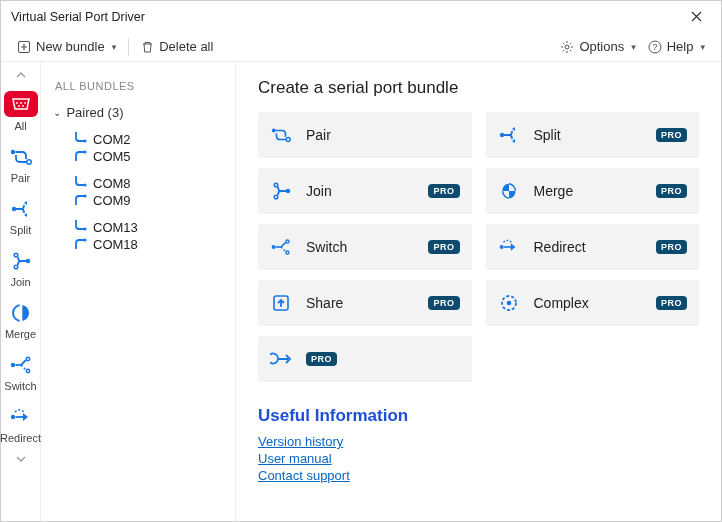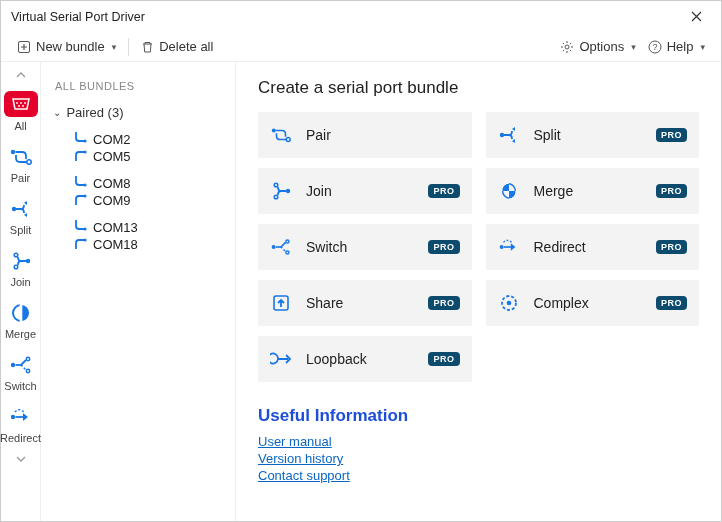--- a/index.html
+++ b/index.html
@@ -362,27 +362,26 @@
             <span class="clabel">Complex</span>
             <span class="pro">PRO</span>
           </div>
           <div class="card">
             <span class="cicon">
               <svg width="22" height="16" viewBox="0 0 22 16">
                 <path d="M18 8H8a5 5 0 1 1 0-1" fill="none" stroke="#1877e6" stroke-width="1.8"></path>
                 <path d="M16 4l4 4-4 4" fill="none" stroke="#1877e6" stroke-width="1.8"></path>
               </svg>
             </span>
-            <span class="clabel">Loopback</span>
             <span class="pro">PRO</span>
           </div>
         </div>
 
       <div class="info-h">Useful Information</div>
       <div class="links" id="links">
+          <a href="#">Version history</a>
           <a href="#">User manual</a>
-          <a href="#">Version history</a>
           <a href="#">Contact support</a>
         </div>
     </div>
 
   </div>
 </div>
 
 </body></html>

